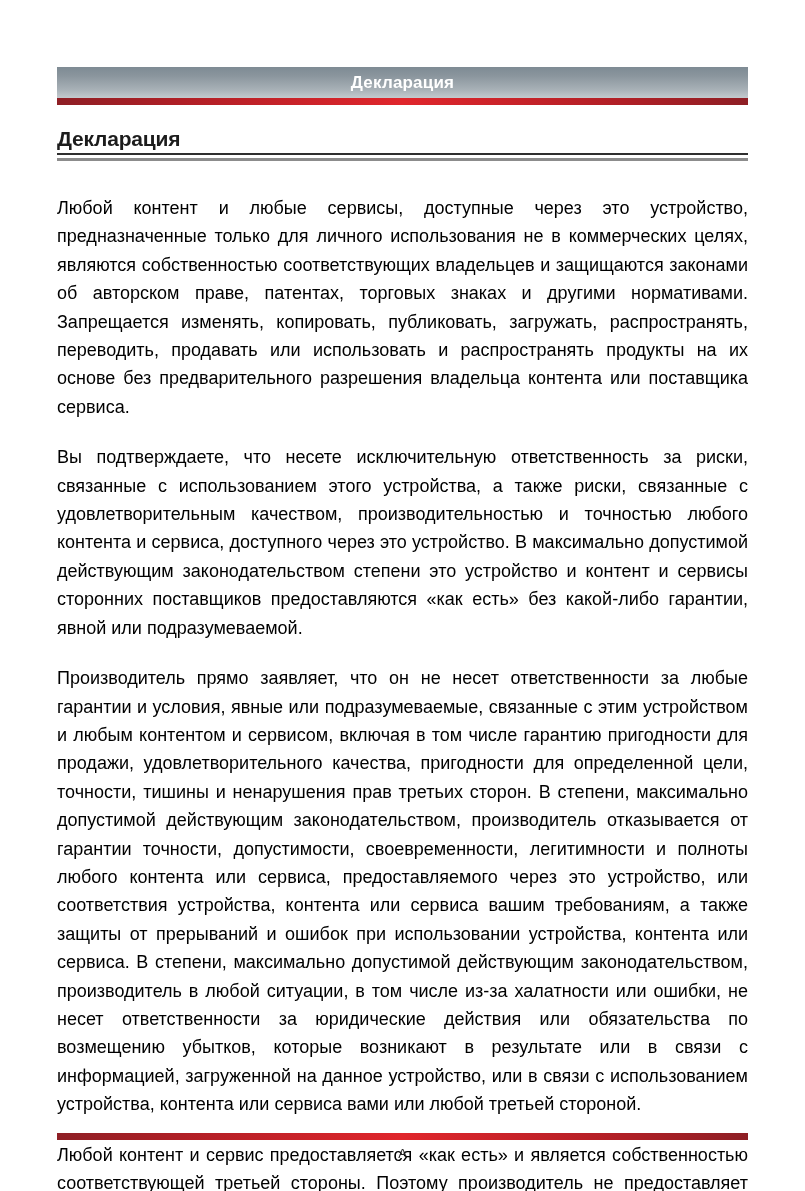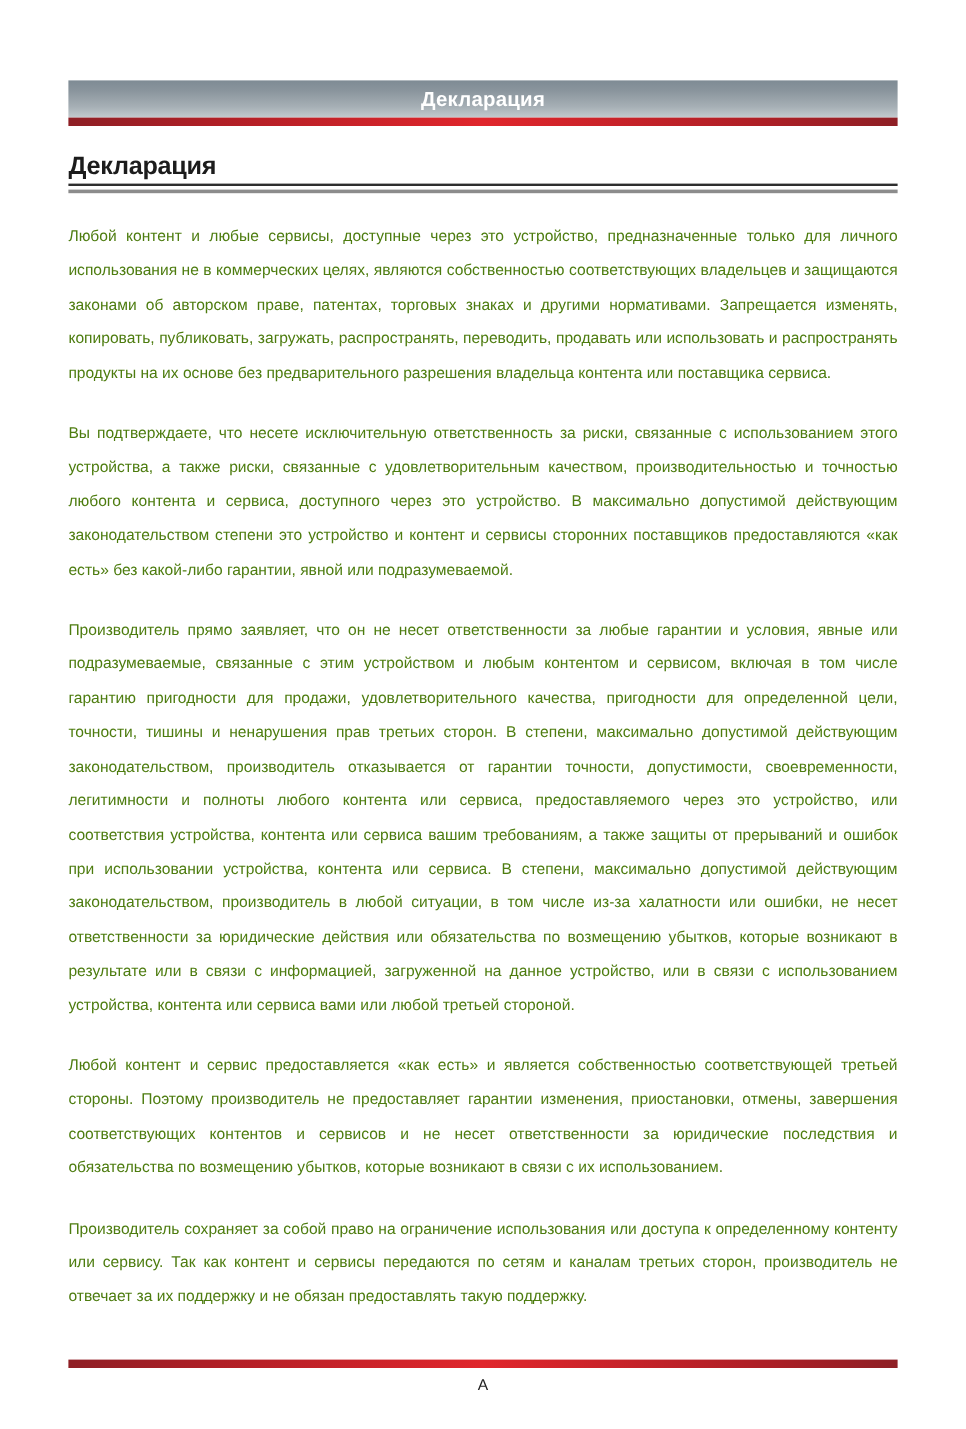--- a/index.html
+++ b/index.html
@@ -90,25 +90,25 @@
   }
 
   
   .body-copy {
     position: absolute;
     left: 57px;
     top: 183px;
     width: 691px;
   }
   .body-paragraph {
-    margin: 0 0 22px 0;
-    font-size: 13px;
+    margin: 11px 0 22px 0;
+    font-size: 18px;
     line-height: 28.4px;
     text-align: justify;
-    color: #4d7c0f;
+    color: #000000;
     hyphens: none;
   }
   .body-paragraph:last-child {
     margin-bottom: 0;
   }
 
   
   .footer-rule {
     position: absolute;
     left: 57px;

